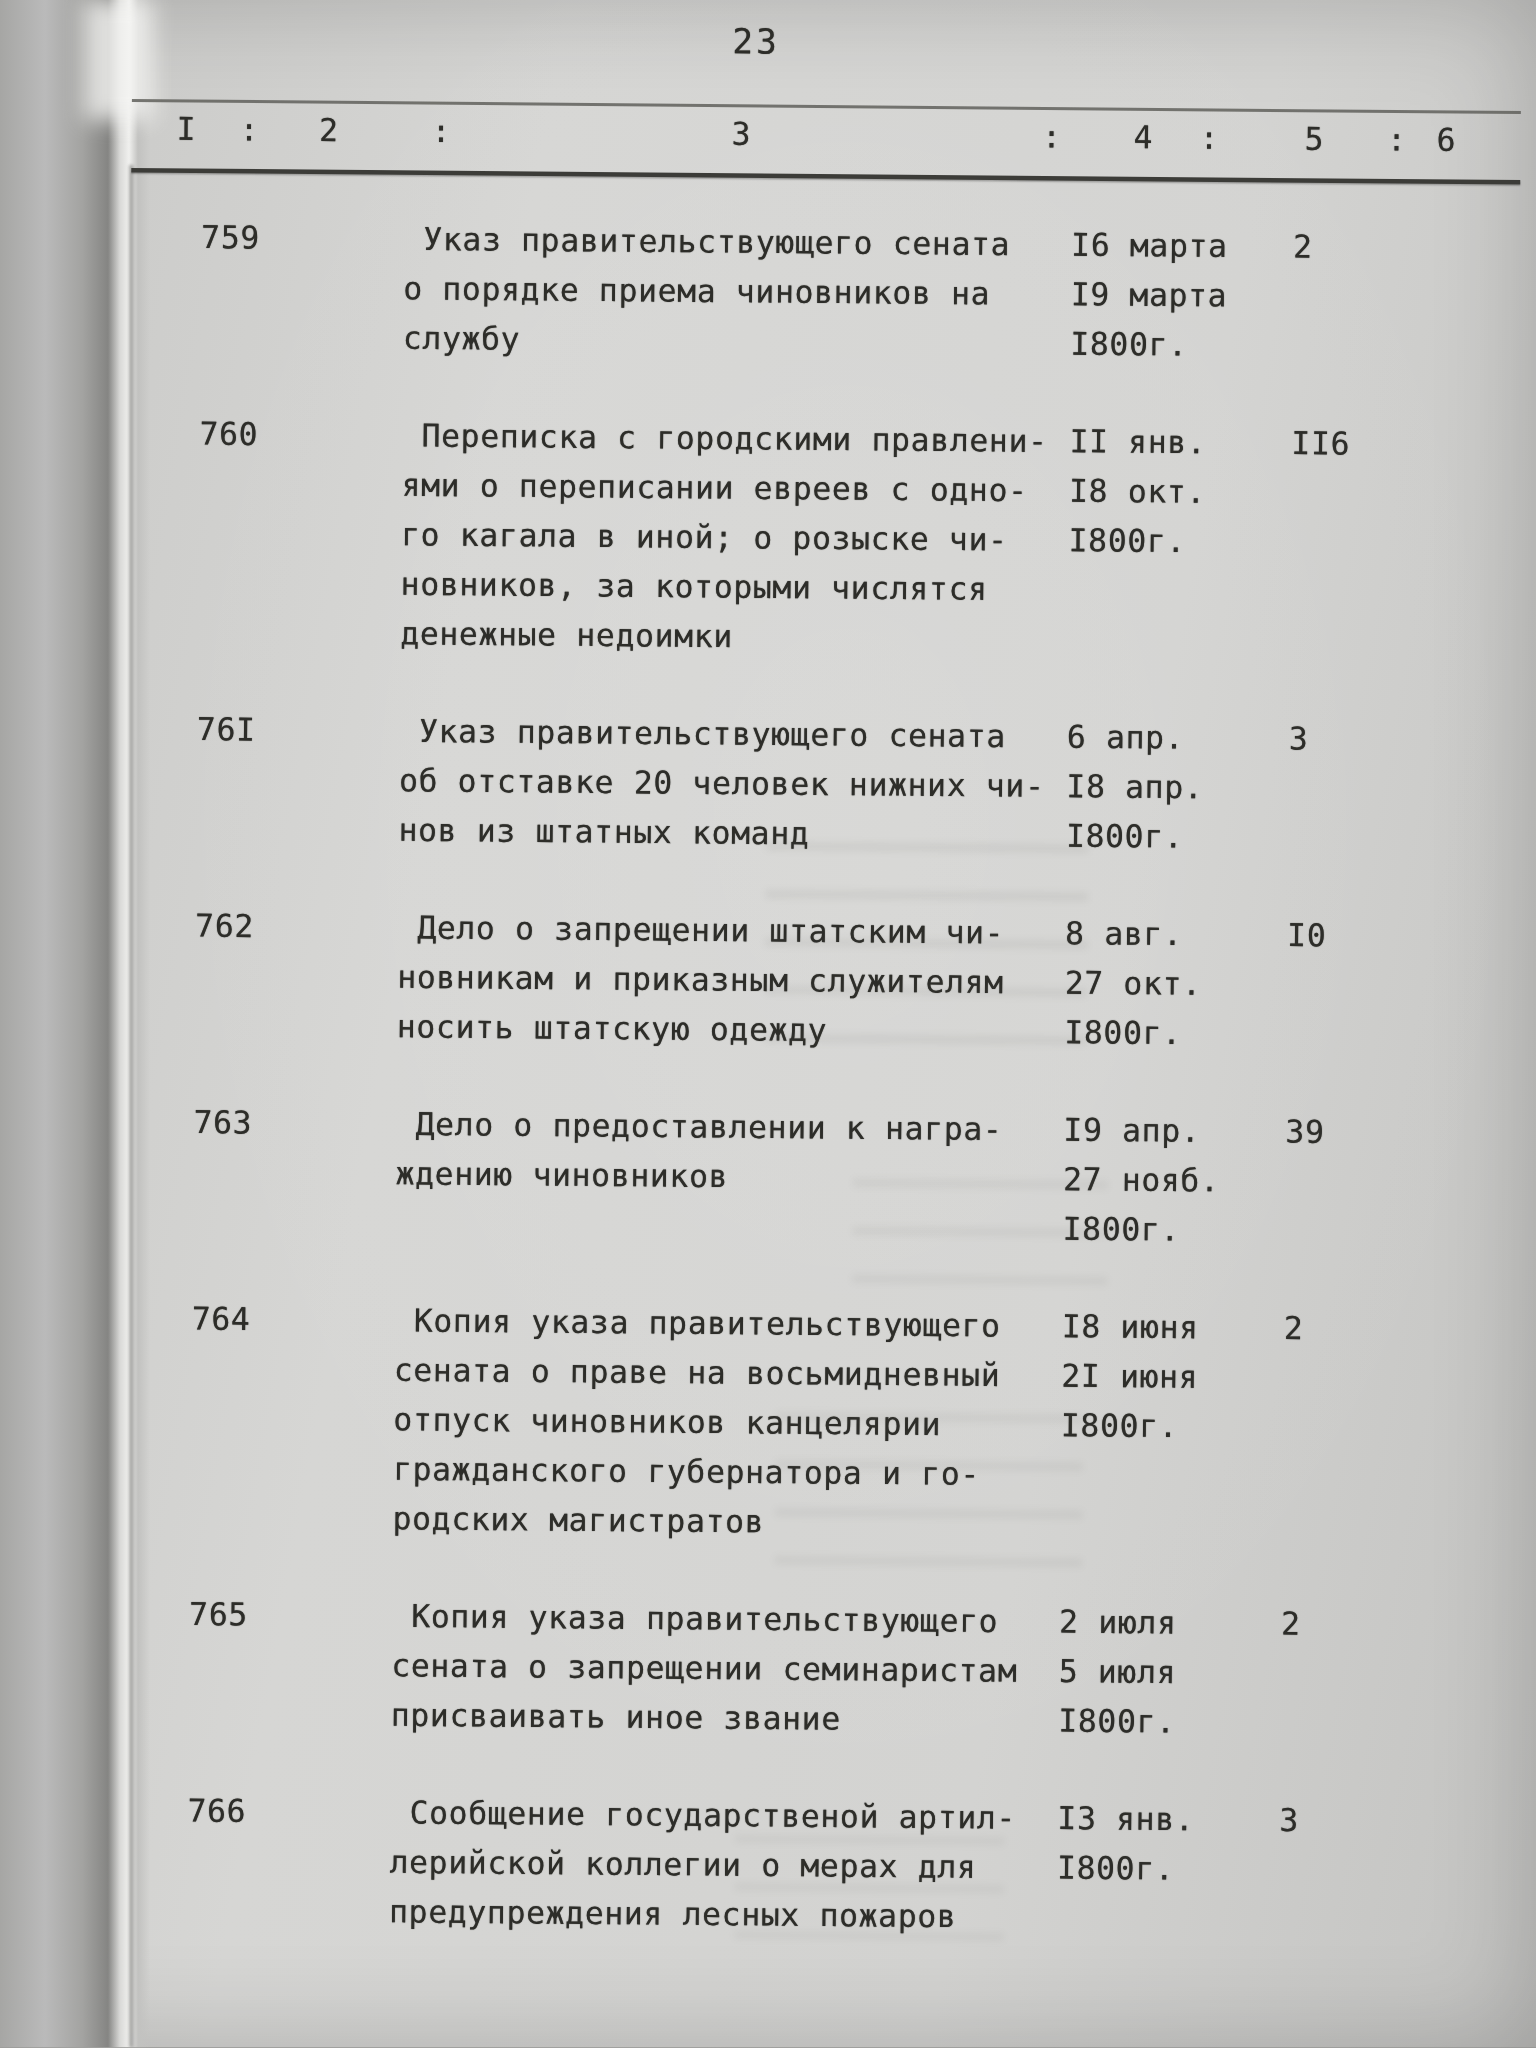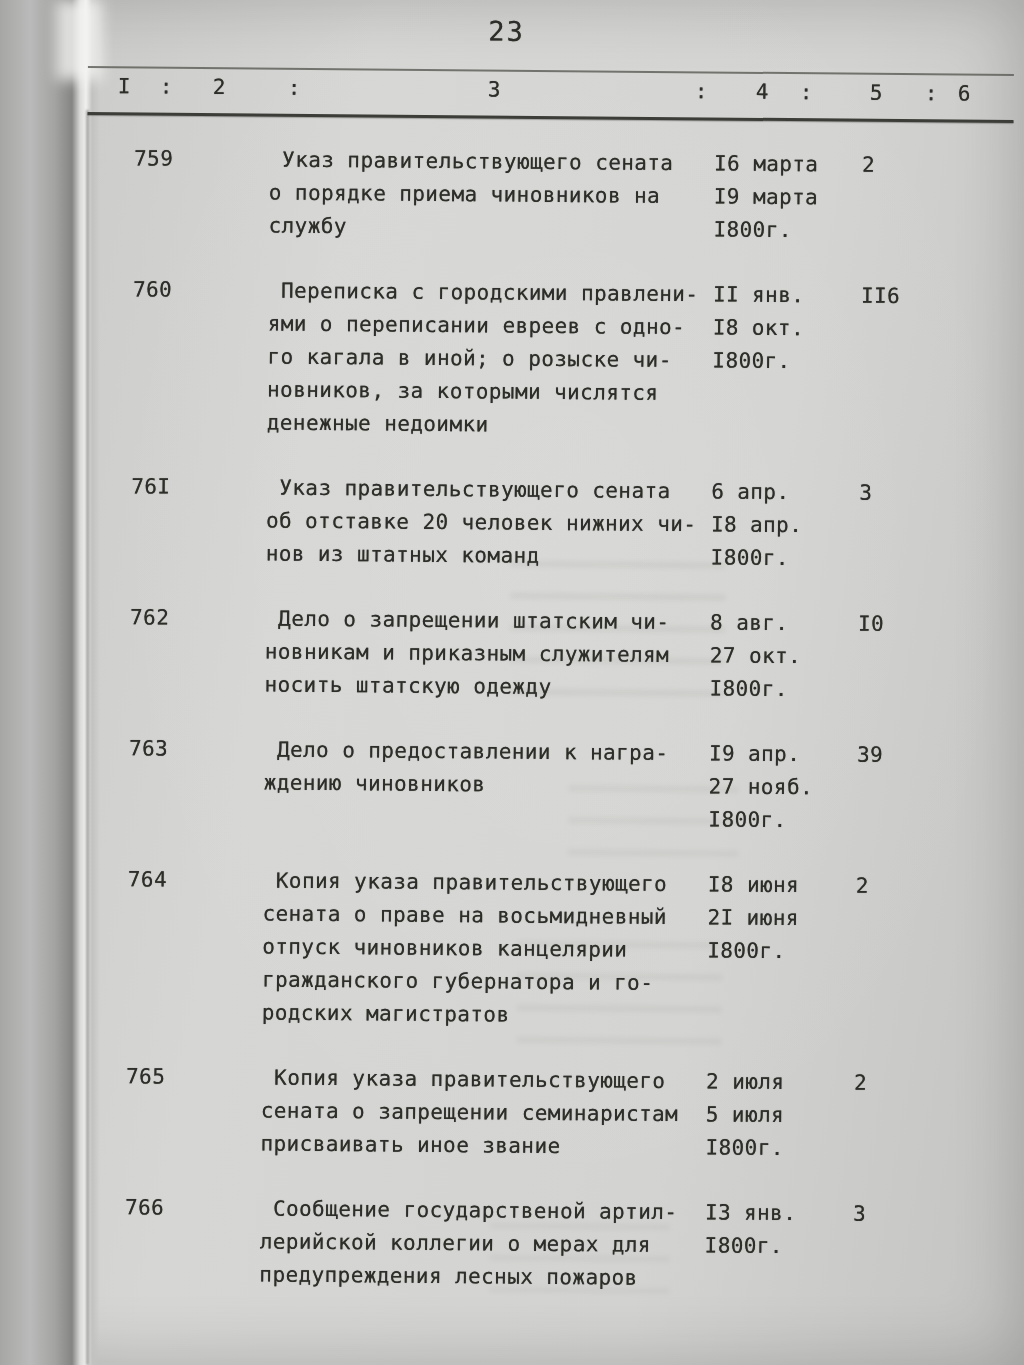--- a/index.html
+++ b/index.html
@@ -31,21 +31,21 @@
     background:#7a7a78;filter:blur(1px);opacity:.55;
   }
   .sheet{
     position:absolute;inset:0;
     transform:rotate(0.5deg);transform-origin:90px 60px;
     color:#2d2d29;
     text-shadow:0 0 0.7px rgba(45,45,40,0.75);
   }
   .page-number{
     position:absolute;left:488px;top:12px;
-    font-size:27px;letter-spacing:2px;
+    font-size:23px;letter-spacing:2px;
   }
   .rule{position:absolute;left:88px;right:10px;}
   .rule-top{top:66px;height:2px;background:#60605c;opacity:.85;}
   .rule-bottom{top:112px;height:3px;background:#3c3c38;box-shadow:0 1px 1px rgba(0,0,0,.25);}
   .hdr span{position:absolute;top:74px;font-size:21px;}
   .h0{left:118px}.h1{left:160px}.h2{left:213px}.h3{left:288px}
   .h4{left:488px}.h5{left:695px}.h6{left:756px}.h7{left:800px}
   .h8{left:870px}.h9{left:925px}.h10{left:958px}
   .rows{position:absolute;top:142px;left:0;right:0;}
   .row{

